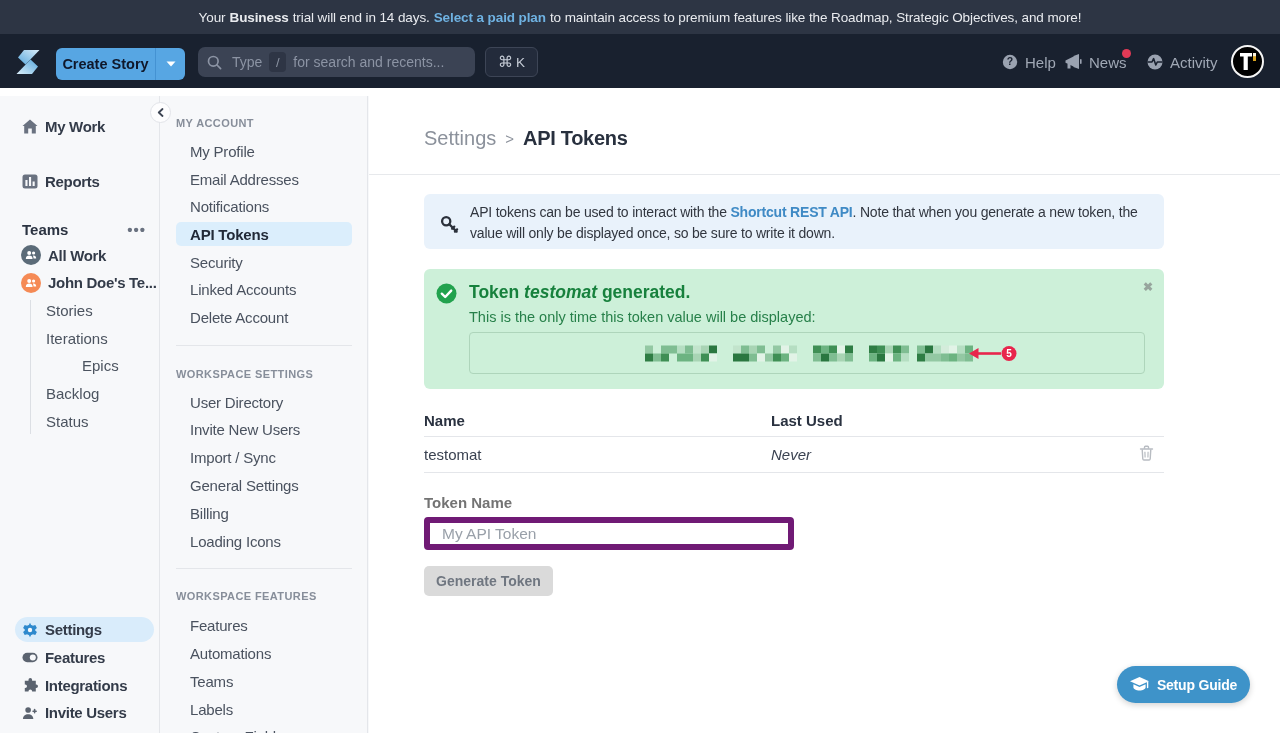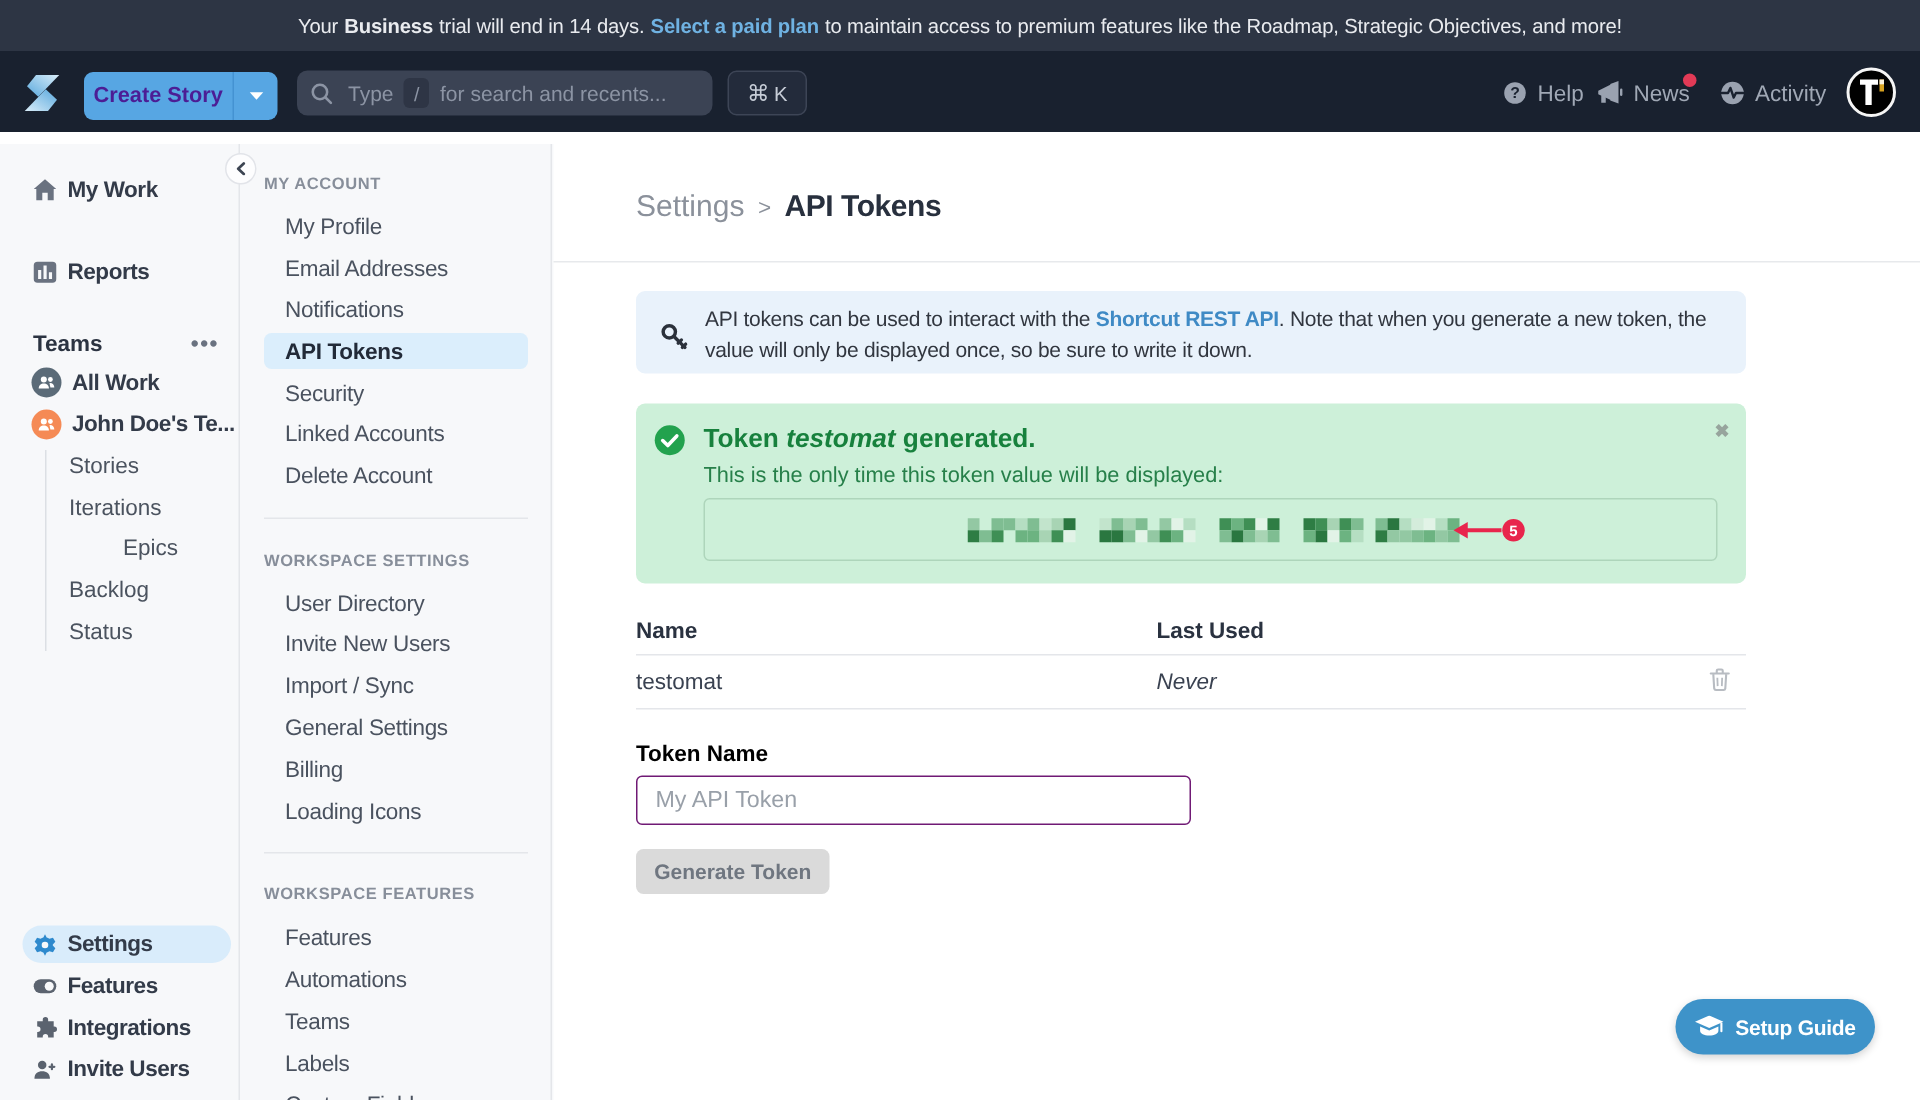--- a/index.html
+++ b/index.html
@@ -4,21 +4,21 @@
 <style>
 * { margin:0; padding:0; box-sizing:border-box; }
 html,body { width:1280px; height:733px; overflow:hidden; font-family:"Liberation Sans", sans-serif; background:#fff; }
 
 .trial { position:absolute; left:0; top:0; width:1280px; height:34px; background:#2d3544; color:#e9ebef; font-size:13.5px; display:flex; align-items:center; justify-content:center; letter-spacing:-0.1px; }
 .trial b { font-weight:bold; margin:0 4px; }
 .trial .lnk { color:#6fb2e2; font-weight:bold; margin:16px 4px; }
 
 .hdr { position:absolute; left:0; top:34px; width:1280px; height:54px; background:#19212f; }
 .logo { position:absolute; left:15px; top:14px; }
-.csbtn { position:absolute; left:56px; top:14px; height:32px; width:129px; background:#57a6e3; border-radius:6px; display:flex; align-items:center; color:#4c1d95; font-size:14.5px; font-weight:bold; }
+.csbtn { position:absolute; left:56px; top:14px; height:32px; width:129px; background:#57a6e3; border-radius:6px; display:flex; align-items:center; color:#0f172a; font-size:14.5px; font-weight:bold; }
 .csbtn .txt { width:99px; text-align:center; }
 .csbtn .sep { width:1px; height:32px; background:#4492d2; }
 .csbtn .car { flex:1; display:flex; align-items:center; justify-content:center; }
 .sbox { position:absolute; left:198px; top:13px; width:277px; height:30px; background:#3b4354; border-radius:7px; display:flex; align-items:center; color:#8c94a4; font-size:14px; }
 .sbox .mag { margin-left:9px; }
 .sbox .t1 { margin-left:10px; }
 .slashk { background:#2e3545; border-radius:4px; width:17px; height:20px; margin-left:7px; display:flex; align-items:center; justify-content:center; font-size:13px; }
 .sbox .t2 { margin-left:7px; }
 .kbd { position:absolute; left:485px; top:13px; width:53px; height:30px; border:1px solid #3d4556; background:#232b3b; border-radius:6px; color:#c6ccd6; font-size:13.5px; display:flex; align-items:center; justify-content:center; gap:3px; }
 .hitem { position:absolute; top:12px; height:32px; display:flex; align-items:center; gap:7px; color:#a0a8b5; font-size:15px; }
@@ -65,22 +65,22 @@
 .mosaic { position:absolute; left:175px; top:12px; }
 .annot { position:absolute; left:498px; top:12px; }
 
 .tbl { position:absolute; left:55px; top:316px; width:740px; }
 .th { display:flex; height:25px; font-size:15px; font-weight:bold; color:#2a3240; border-bottom:1px solid #e4e6ea; }
 .tr { display:flex; height:36px; align-items:center; font-size:15px; color:#3a4251; border-bottom:1px solid #e4e6ea; }
 .c1 { width:347px; }
 .never { font-style:italic; }
 .trash { margin-left:auto; margin-right:10px; }
 
-.lblname { position:absolute; left:55px; top:398px; font-size:15px; font-weight:bold; color:#000000; }
-.tokinput { position:absolute; left:55px; top:421px; width:370px; height:33px; border:1px solid #701a75; border-radius:4px; background:#fff; display:flex; align-items:center; }
+.lblname { position:absolute; left:55px; top:398px; font-size:15px; font-weight:bold; color:#737373; }
+.tokinput { position:absolute; left:55px; top:421px; width:370px; height:33px; border:6px solid #701a75; border-radius:4px; background:#fff; display:flex; align-items:center; }
 .tokinput span { margin-left:12px; color:#99a0a9; font-size:15.5px; }
 .genbtn { position:absolute; left:55px; top:470px; width:129px; height:30px; background:#dadada; border-radius:5px; color:#6f7680; font-size:14px; font-weight:bold; display:flex; align-items:center; justify-content:center; }
 
 .setup { position:absolute; left:1117px; top:570px; width:133px; height:37px; background:#3e93c9; border-radius:19px; color:#fff; font-size:14px; letter-spacing:-0.2px; font-weight:bold; display:flex; align-items:center; justify-content:center; gap:8px; box-shadow:0 2px 6px rgba(0,0,0,.18); }
 </style>
 </head>
 <body>
 <div class="trial">Your <b>Business</b> trial will end in 14 days. <span class="lnk">Select a paid plan</span> to maintain access to premium features like the Roadmap, Strategic Objectives, and more!</div>
 <div class="hdr">
   <svg class="logo" width="26" height="28" viewBox="0 0 26 28">

